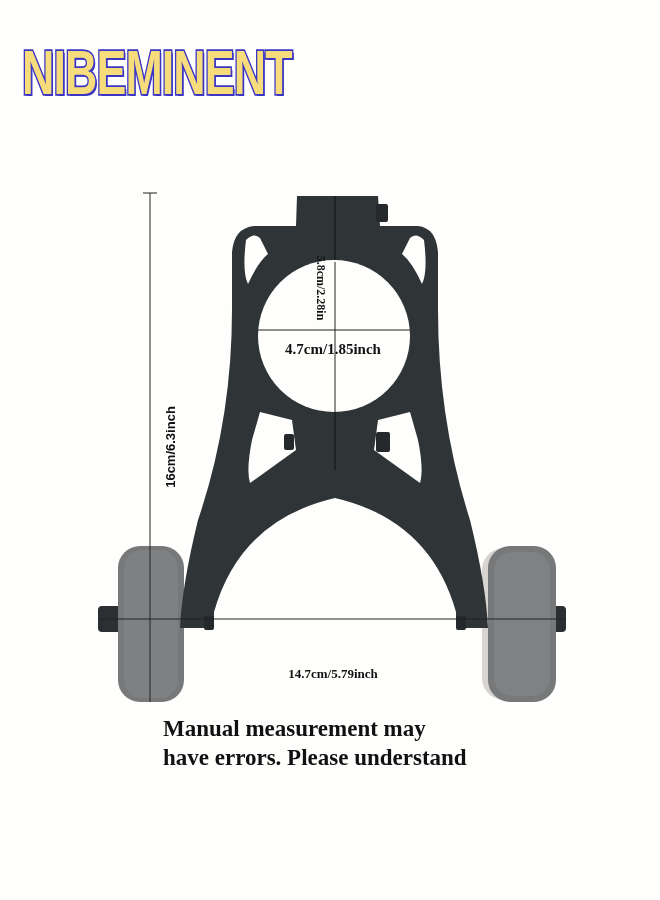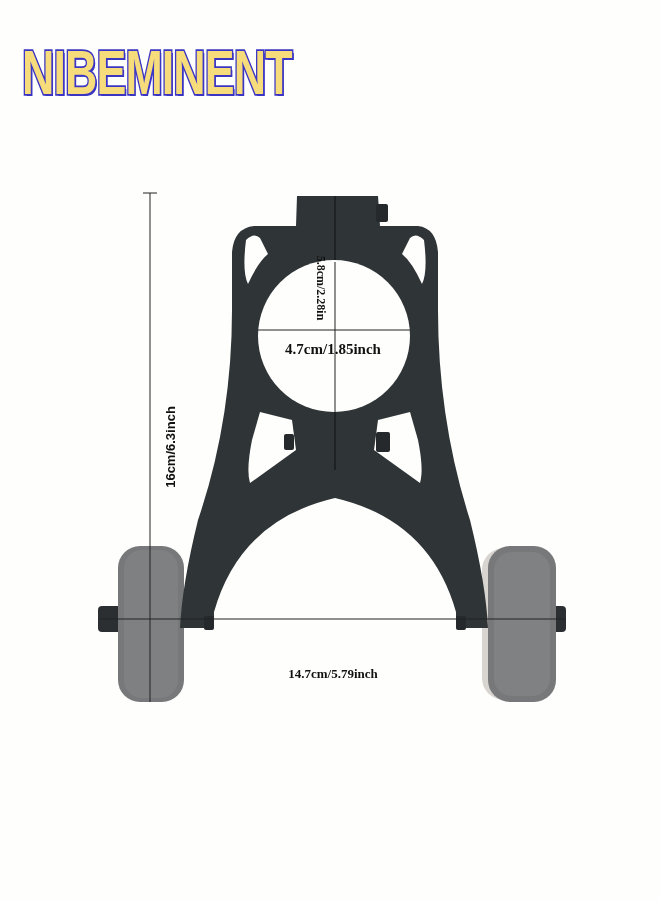--- a/index.html
+++ b/index.html
@@ -72,13 +72,15 @@
     <line x1="100" y1="619" x2="566" y2="619"></line>
   </g>
 </svg>
 
 <span class="label lbl-height">16cm/6.3inch</span>
 <span class="label lbl-inner-h">5.8cm/2.28in</span>
 <span class="label lbl-inner-w">4.7cm/1.85inch</span>
 <span class="label lbl-width">14.7cm/5.79inch</span>
 
 <div class="note">
+  <div>Manual measurement may</div>
+  <div>have errors. Please understand</div>
 </div>
 
 </body></html>

